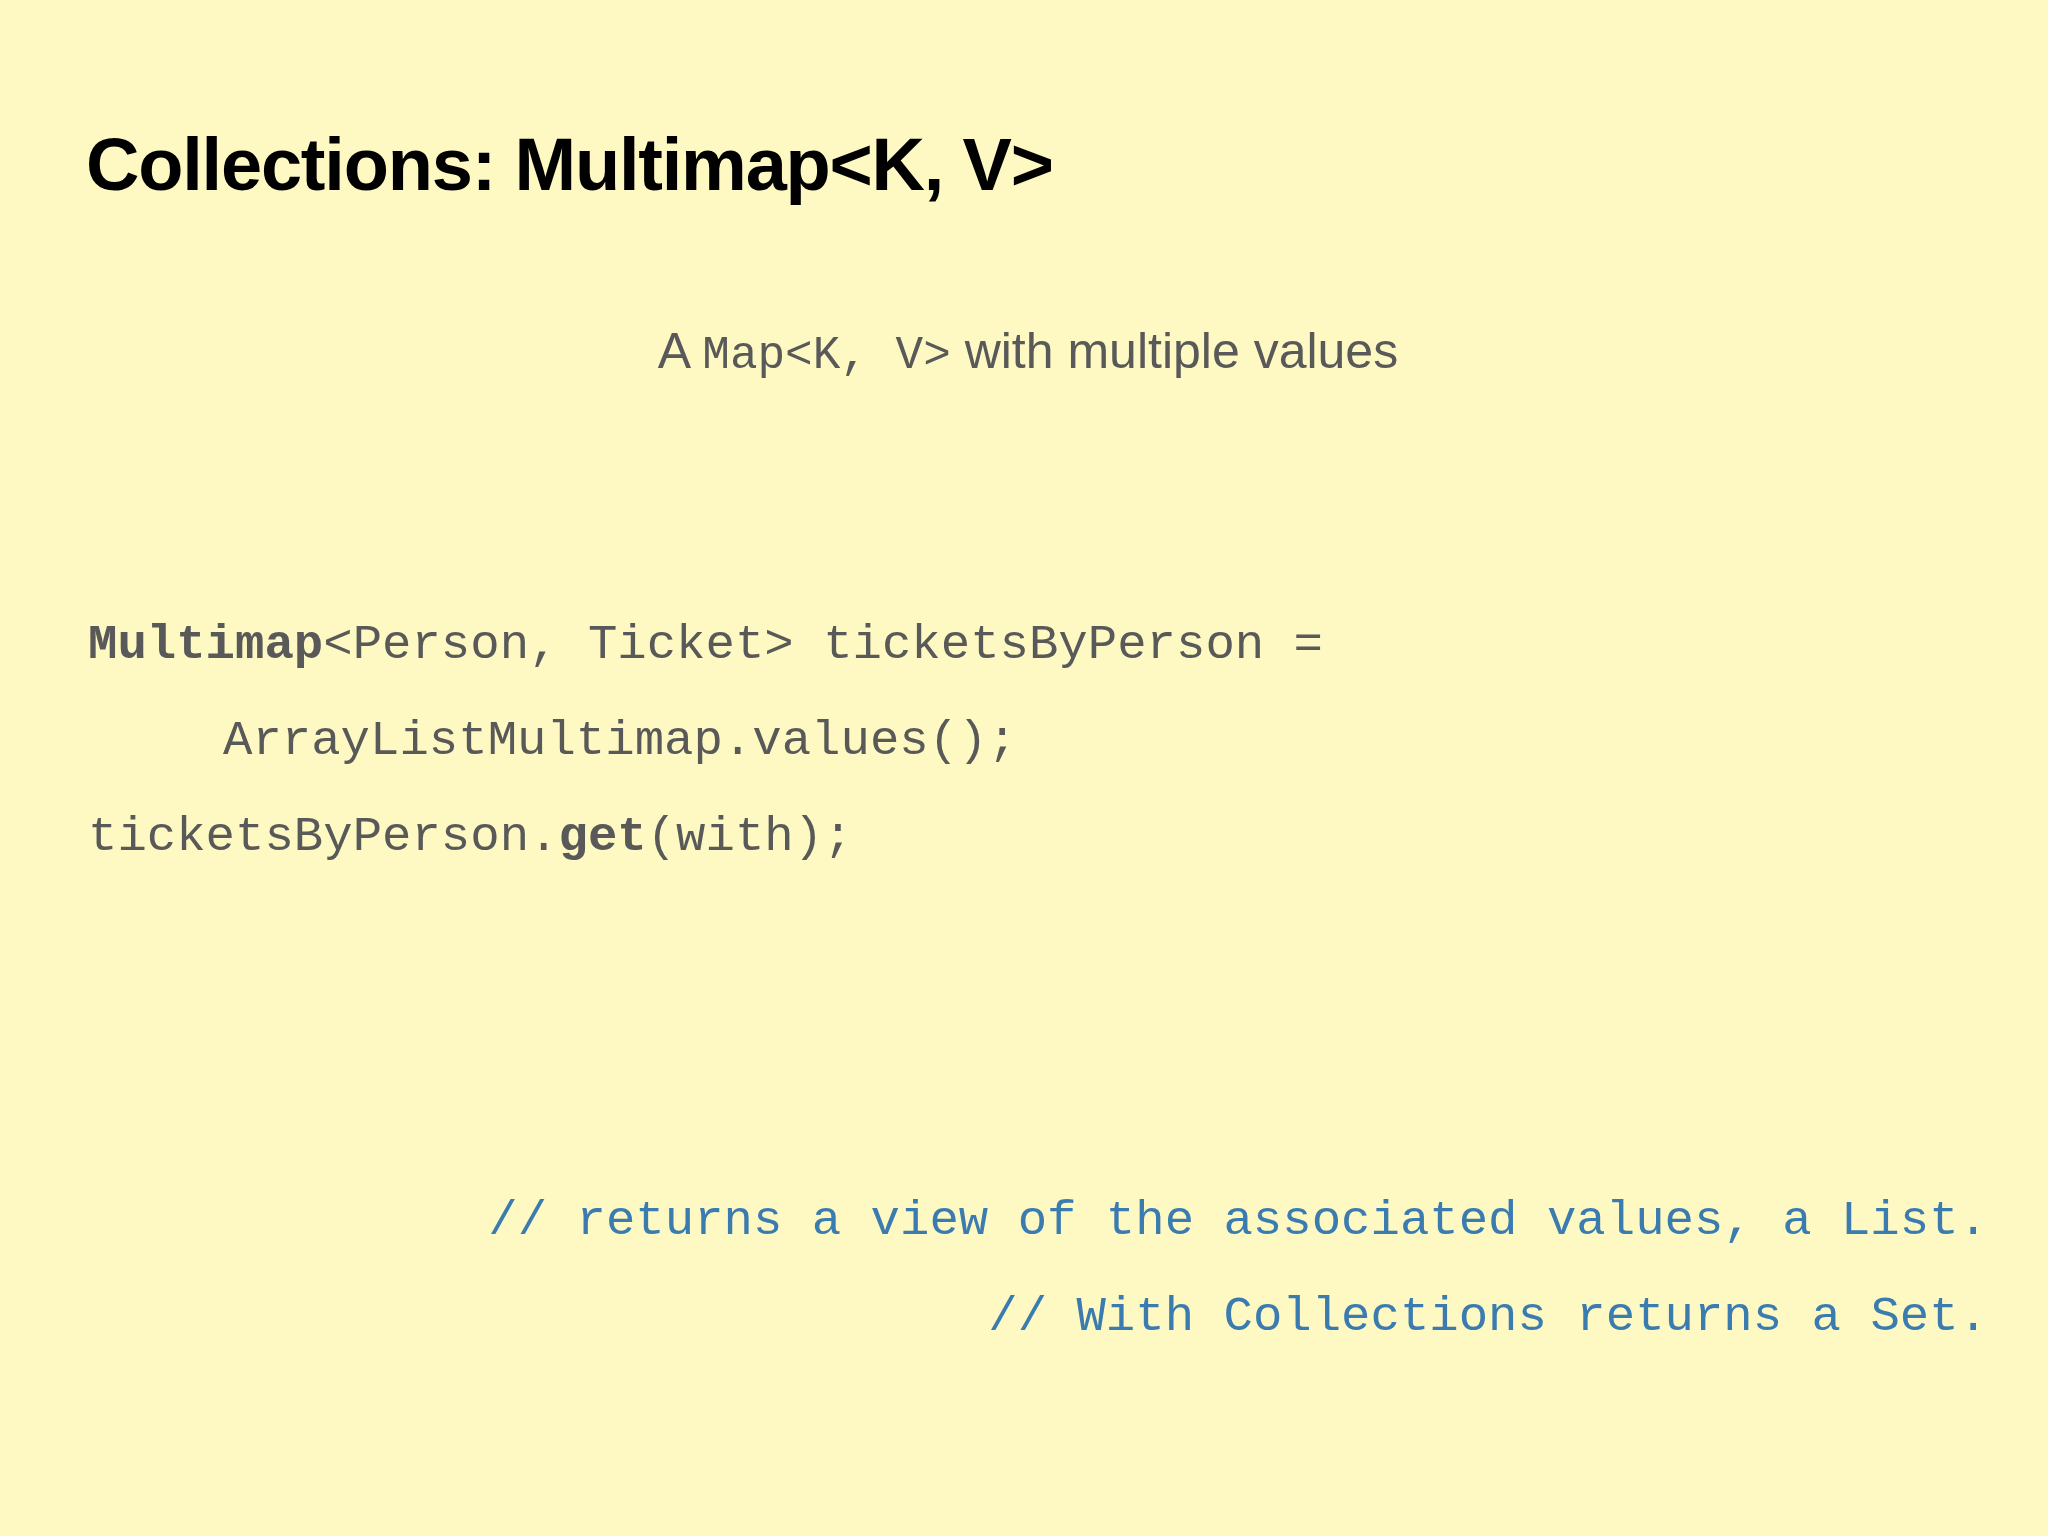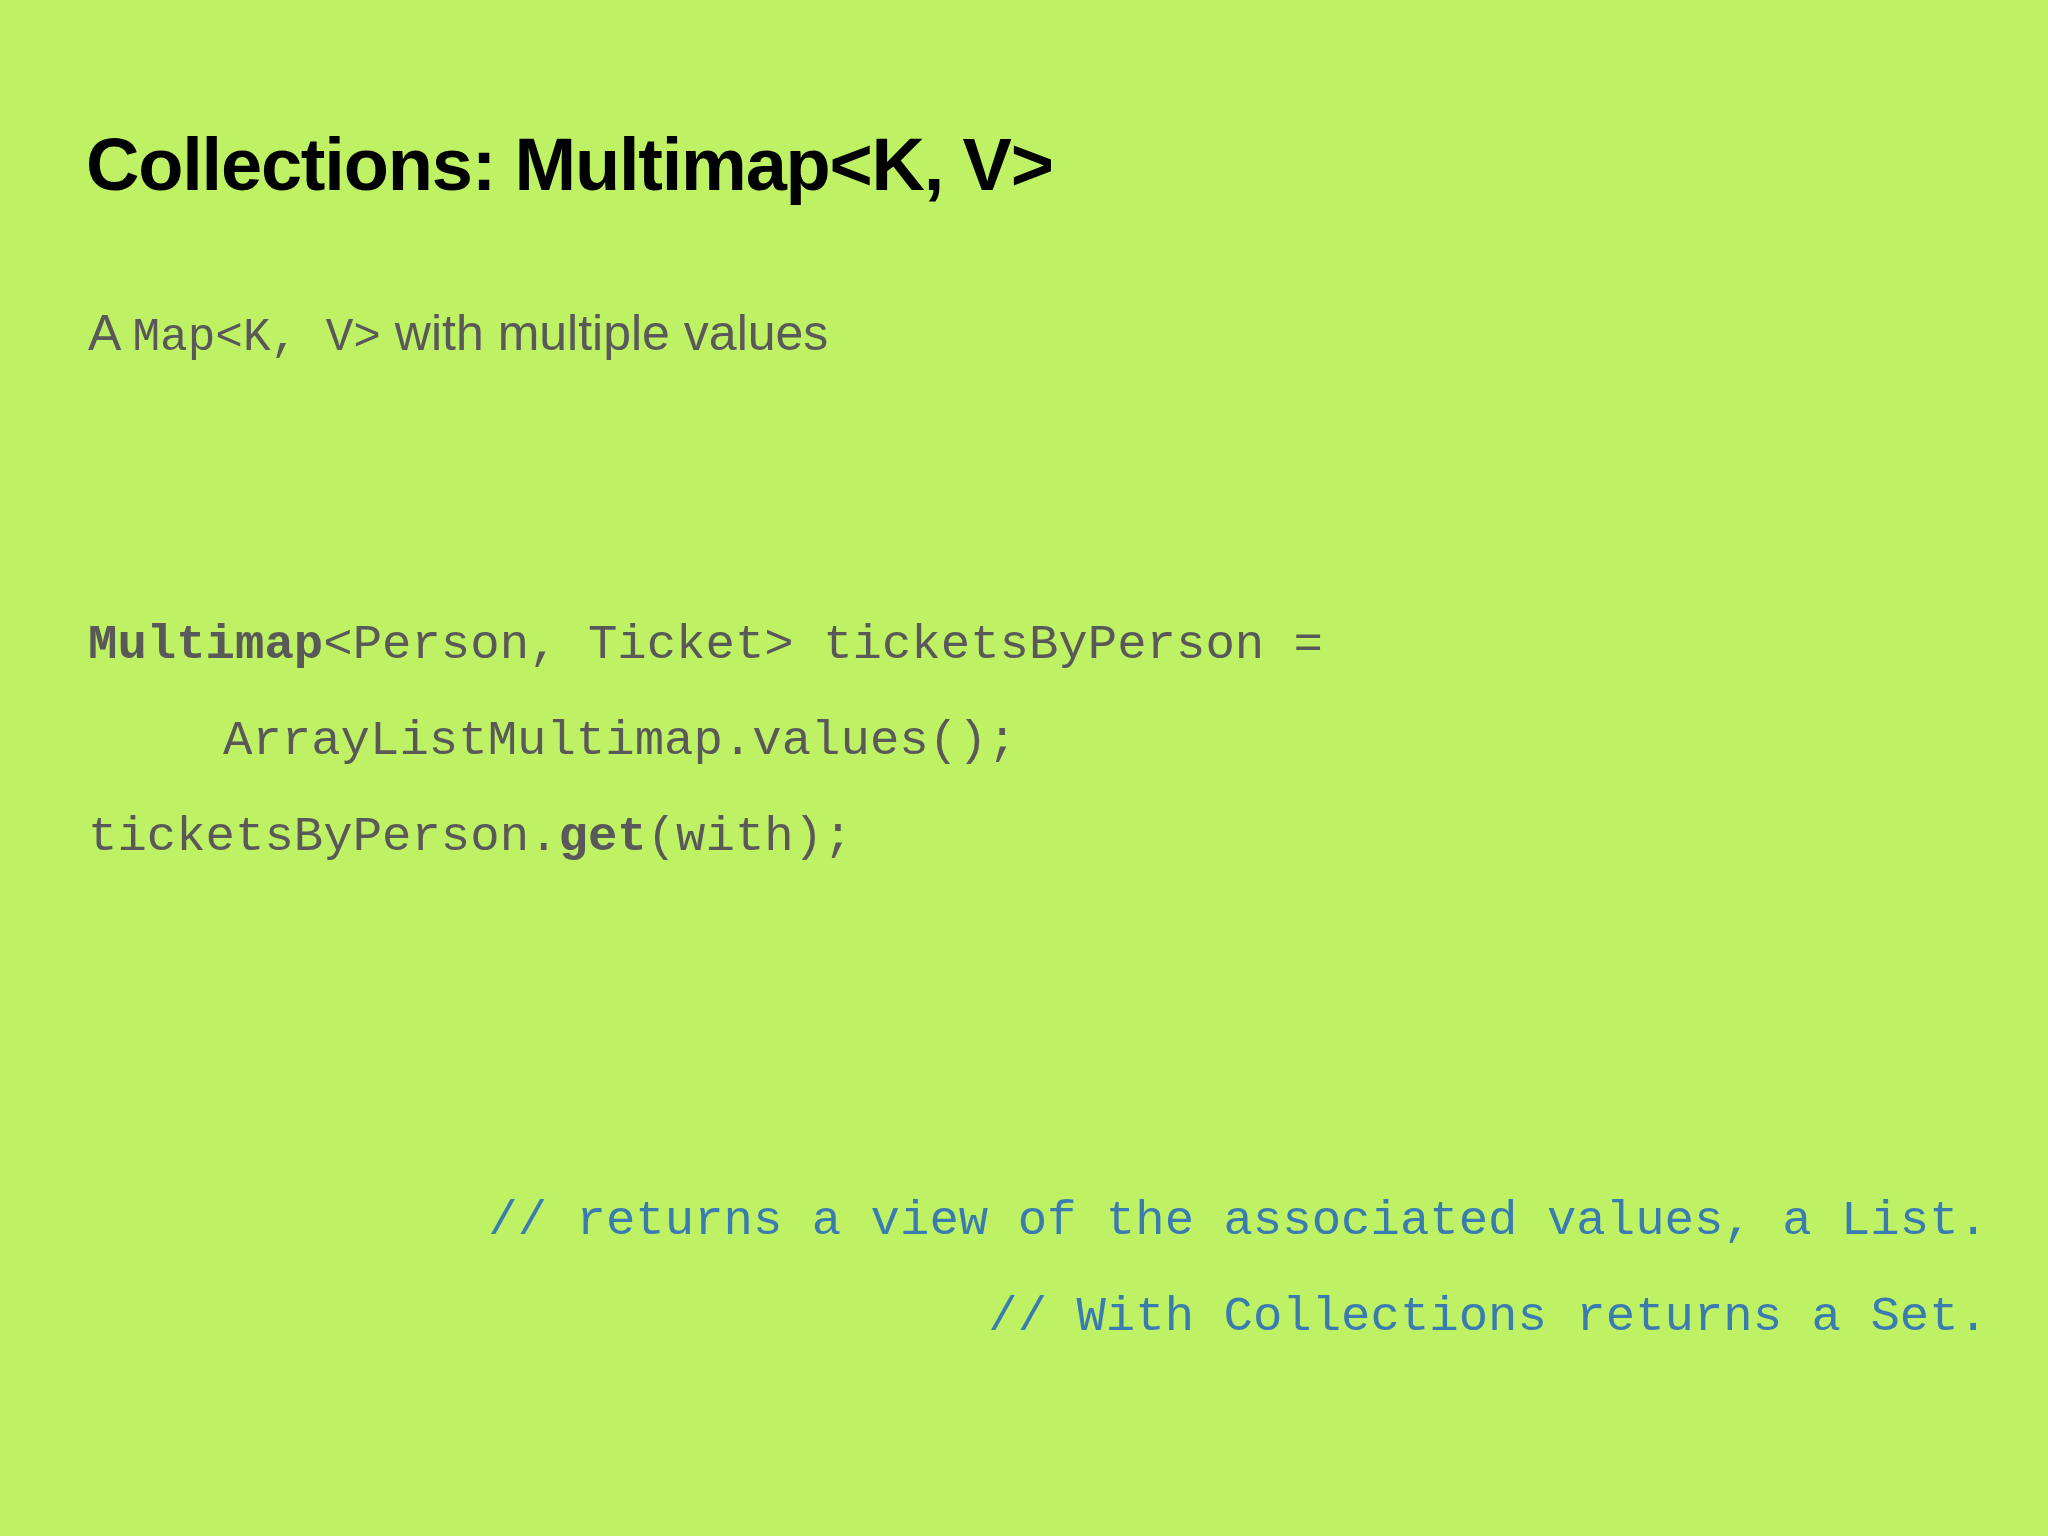--- a/index.html
+++ b/index.html
@@ -11,42 +11,43 @@
     width: 2048px;
     height: 1536px;
     font-family: "Liberation Sans", sans-serif;
     -webkit-font-smoothing: antialiased;
     overflow: hidden;
   }
   .slide {
     position: relative;
     width: 2048px;
     height: 1536px;
-    background: #bef264;
+    background: #fef9c3;
     box-sizing: border-box;
     padding: 0;
     text-decoration: underline;
   }
   .slide-title {
     position: absolute;
     left: 86px;
     top: 72px;
     font-family: "Liberation Sans", sans-serif;
     font-weight: bold;
     font-size: 74px;
     line-height: 86px;
     letter-spacing: -1.2px;
     color: #000000;
     white-space: pre;
   }
   .body-block {
     position: absolute;
     left: 88px;
-    top: 283px;
+    top: 301px;
     width: 1880px;
+    text-align: center;
   }
   .prose-line {
     font-family: "Liberation Sans", sans-serif;
     font-size: 50px;
     line-height: 100px;
     color: #595959;
     white-space: pre;
   }
   .mono {
     font-family: "Liberation Mono", "DejaVu Sans Mono", monospace;

